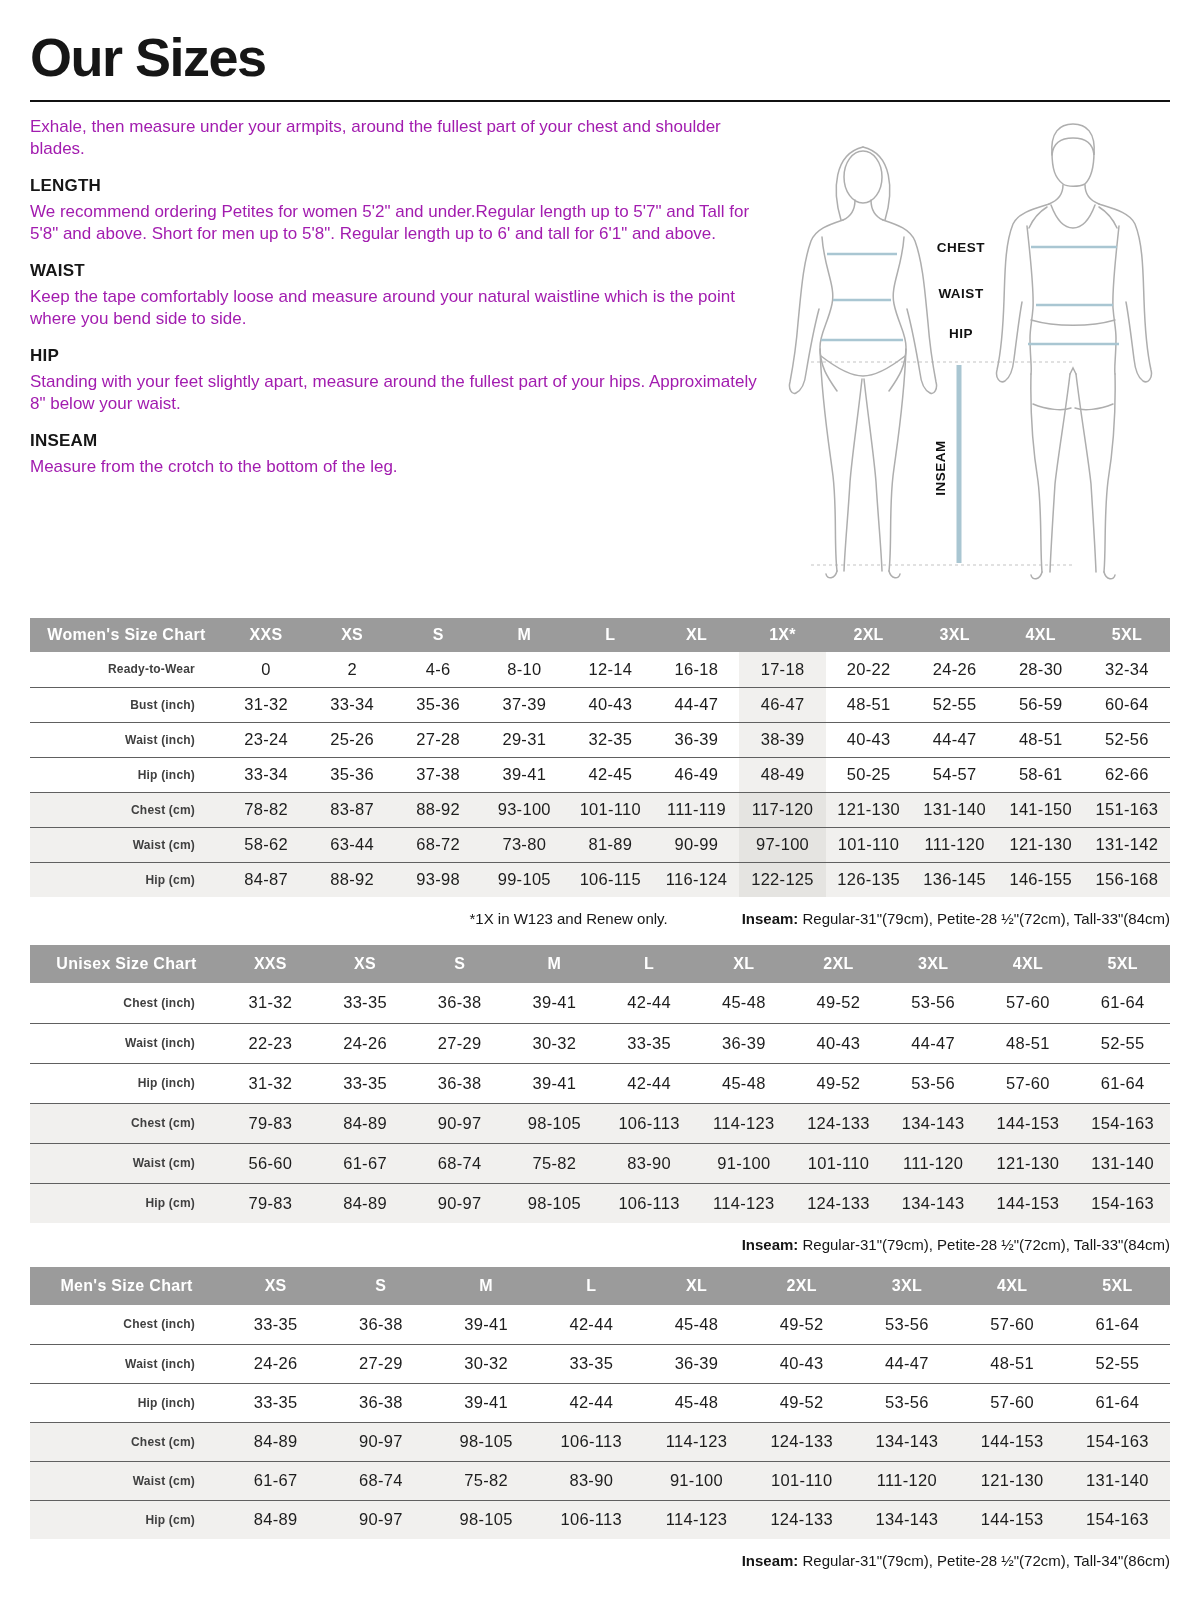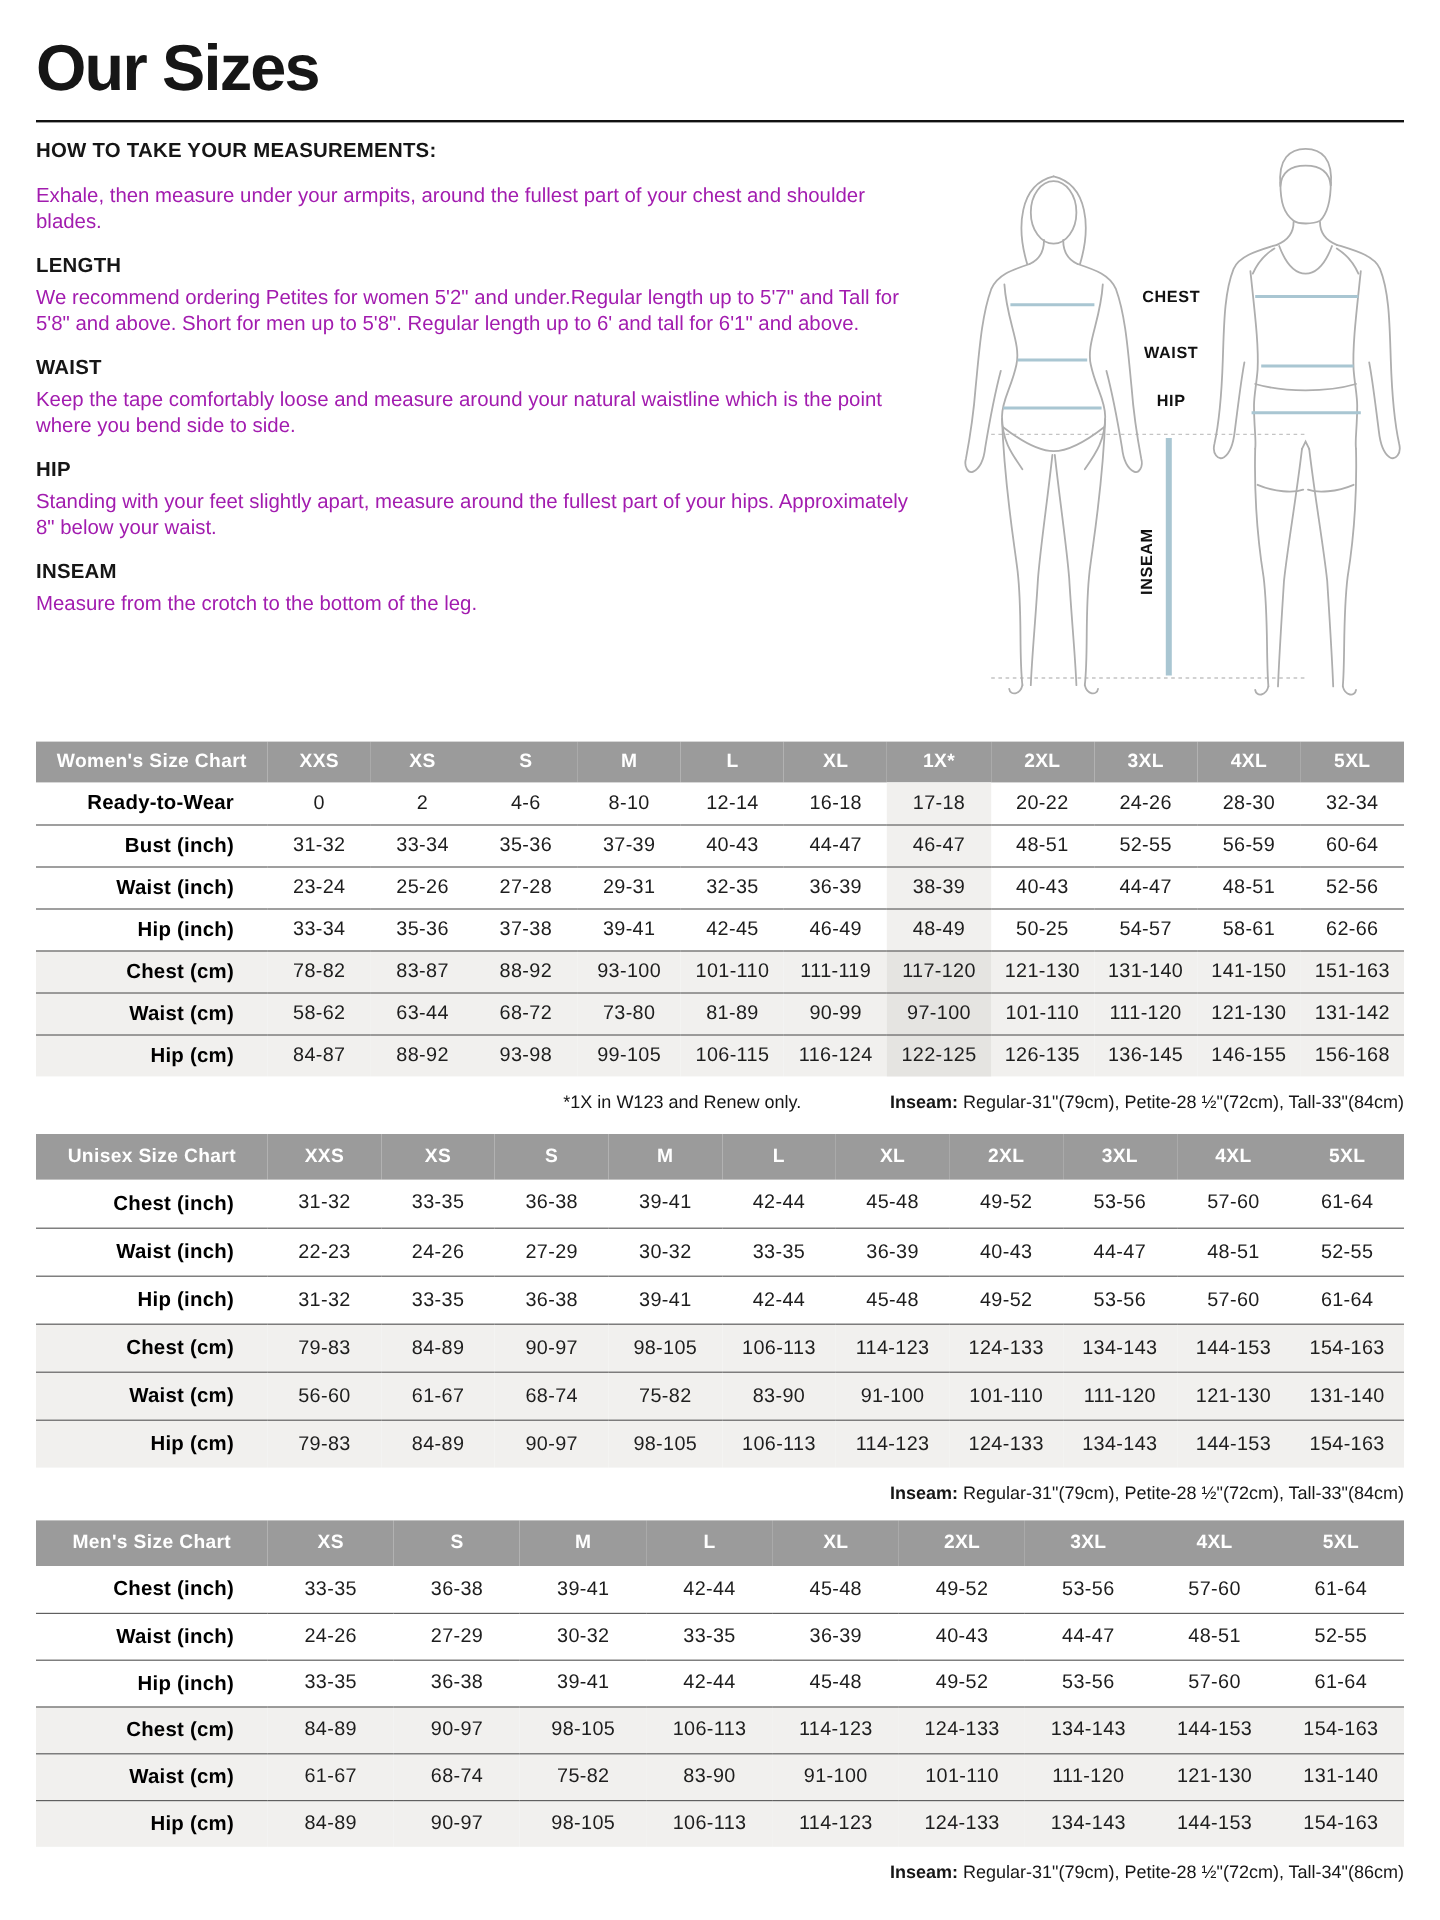--- a/index.html
+++ b/index.html
@@ -14,31 +14,31 @@
   .page-title { font-size:54px; font-weight:800; letter-spacing:-1.5px; color:#161616; }
   .title-rule { border:none; border-top:2.5px solid #111; margin-top:12px; }
 
   .top-section { display:flex; margin-top:14px; height:472px; }
   .instructions { flex:0 0 745px; padding-right:10px; }
   .instructions h2 { font-size:17px; font-weight:700; letter-spacing:.2px; margin-bottom:16px; color:#161616; }
   .m-section { margin-bottom:15px; }
   .m-section h3 { font-size:17px; font-weight:700; letter-spacing:.2px; margin-bottom:5px; color:#161616; }
   .m-section p { font-size:17px; line-height:1.32; color:#a21caf; }
 
-  .diagram-wrap { flex:1; display:flex; justify-content:flex-end; }
+  .diagram-wrap { flex:1; display:flex; }
   .figure-line { stroke:#aeaeae; stroke-width:1.5; fill:none; stroke-linecap:round; }
   .measure-line { stroke:#a9c6d2; stroke-width:2.5; fill:none; }
   .inseam-line { stroke:#a9c6d2; stroke-width:5; fill:none; }
   .dotted-line { stroke:#c4c4c4; stroke-width:1.2; stroke-dasharray:3 3; fill:none; }
   .diag-label { font-family:"Liberation Sans","DejaVu Sans",sans-serif; font-size:13.5px; font-weight:700; fill:#111; letter-spacing:.5px; }
 
   table { border-collapse:collapse; table-layout:fixed; width:1140px; }
   thead th { background:#9b9b9b; color:#fff; font-weight:700; font-size:16px; letter-spacing:.3px; }
   thead th.tlabel { width:193px; font-size:16px;margin-left:48px; }
-  tbody th { text-align:right; padding-right:28px; font-size:17px; font-weight:700; color:#000000; letter-spacing:.2px; }
+  tbody th { text-align:right; padding-right:28px; font-size:12px; font-weight:700; color:#404040; letter-spacing:.2px; }
   tbody td { text-align:center; font-size:16.5px; color:#1d1d1d; letter-spacing:.3px; }
   tbody tr:not(:last-child) { border-bottom:1px solid #606060; }
   tr.shaded { background:#f1f0ee; }
   td.hl { background:#f1f0ee; }
   tr.shaded td.hl { background:#e5e4e1; }
 
   .w-table { margin-top:30px; }
   .w-table thead th { height:34px; }
   .w-table tbody tr { height:35px; }
   .u-table { margin-top:18px; }
@@ -54,21 +54,20 @@
 </head>
 <body>
 
 <div class="page">
 
   <h1 class="page-title">Our Sizes</h1>
   <hr class="title-rule">
 
   <div class="top-section">
     <div class="instructions">
-      <h2>HOW TO TAKE YOUR MEASUREMENTS:</h2>
 
       <div class="m-section">
         <p>Exhale, then measure under your armpits, around the fullest part of your chest and shoulder blades.</p>
       </div>
       <div class="m-section">
         <h3>LENGTH</h3>
         <p>We recommend ordering Petites for women 5'2" and under.Regular length up to 5'7" and Tall for 5'8" and above. Short for men up to 5'8". Regular length up to 6' and tall for 6'1" and above.</p>
       </div>
       <div class="m-section">
         <h3>WAIST</h3>

